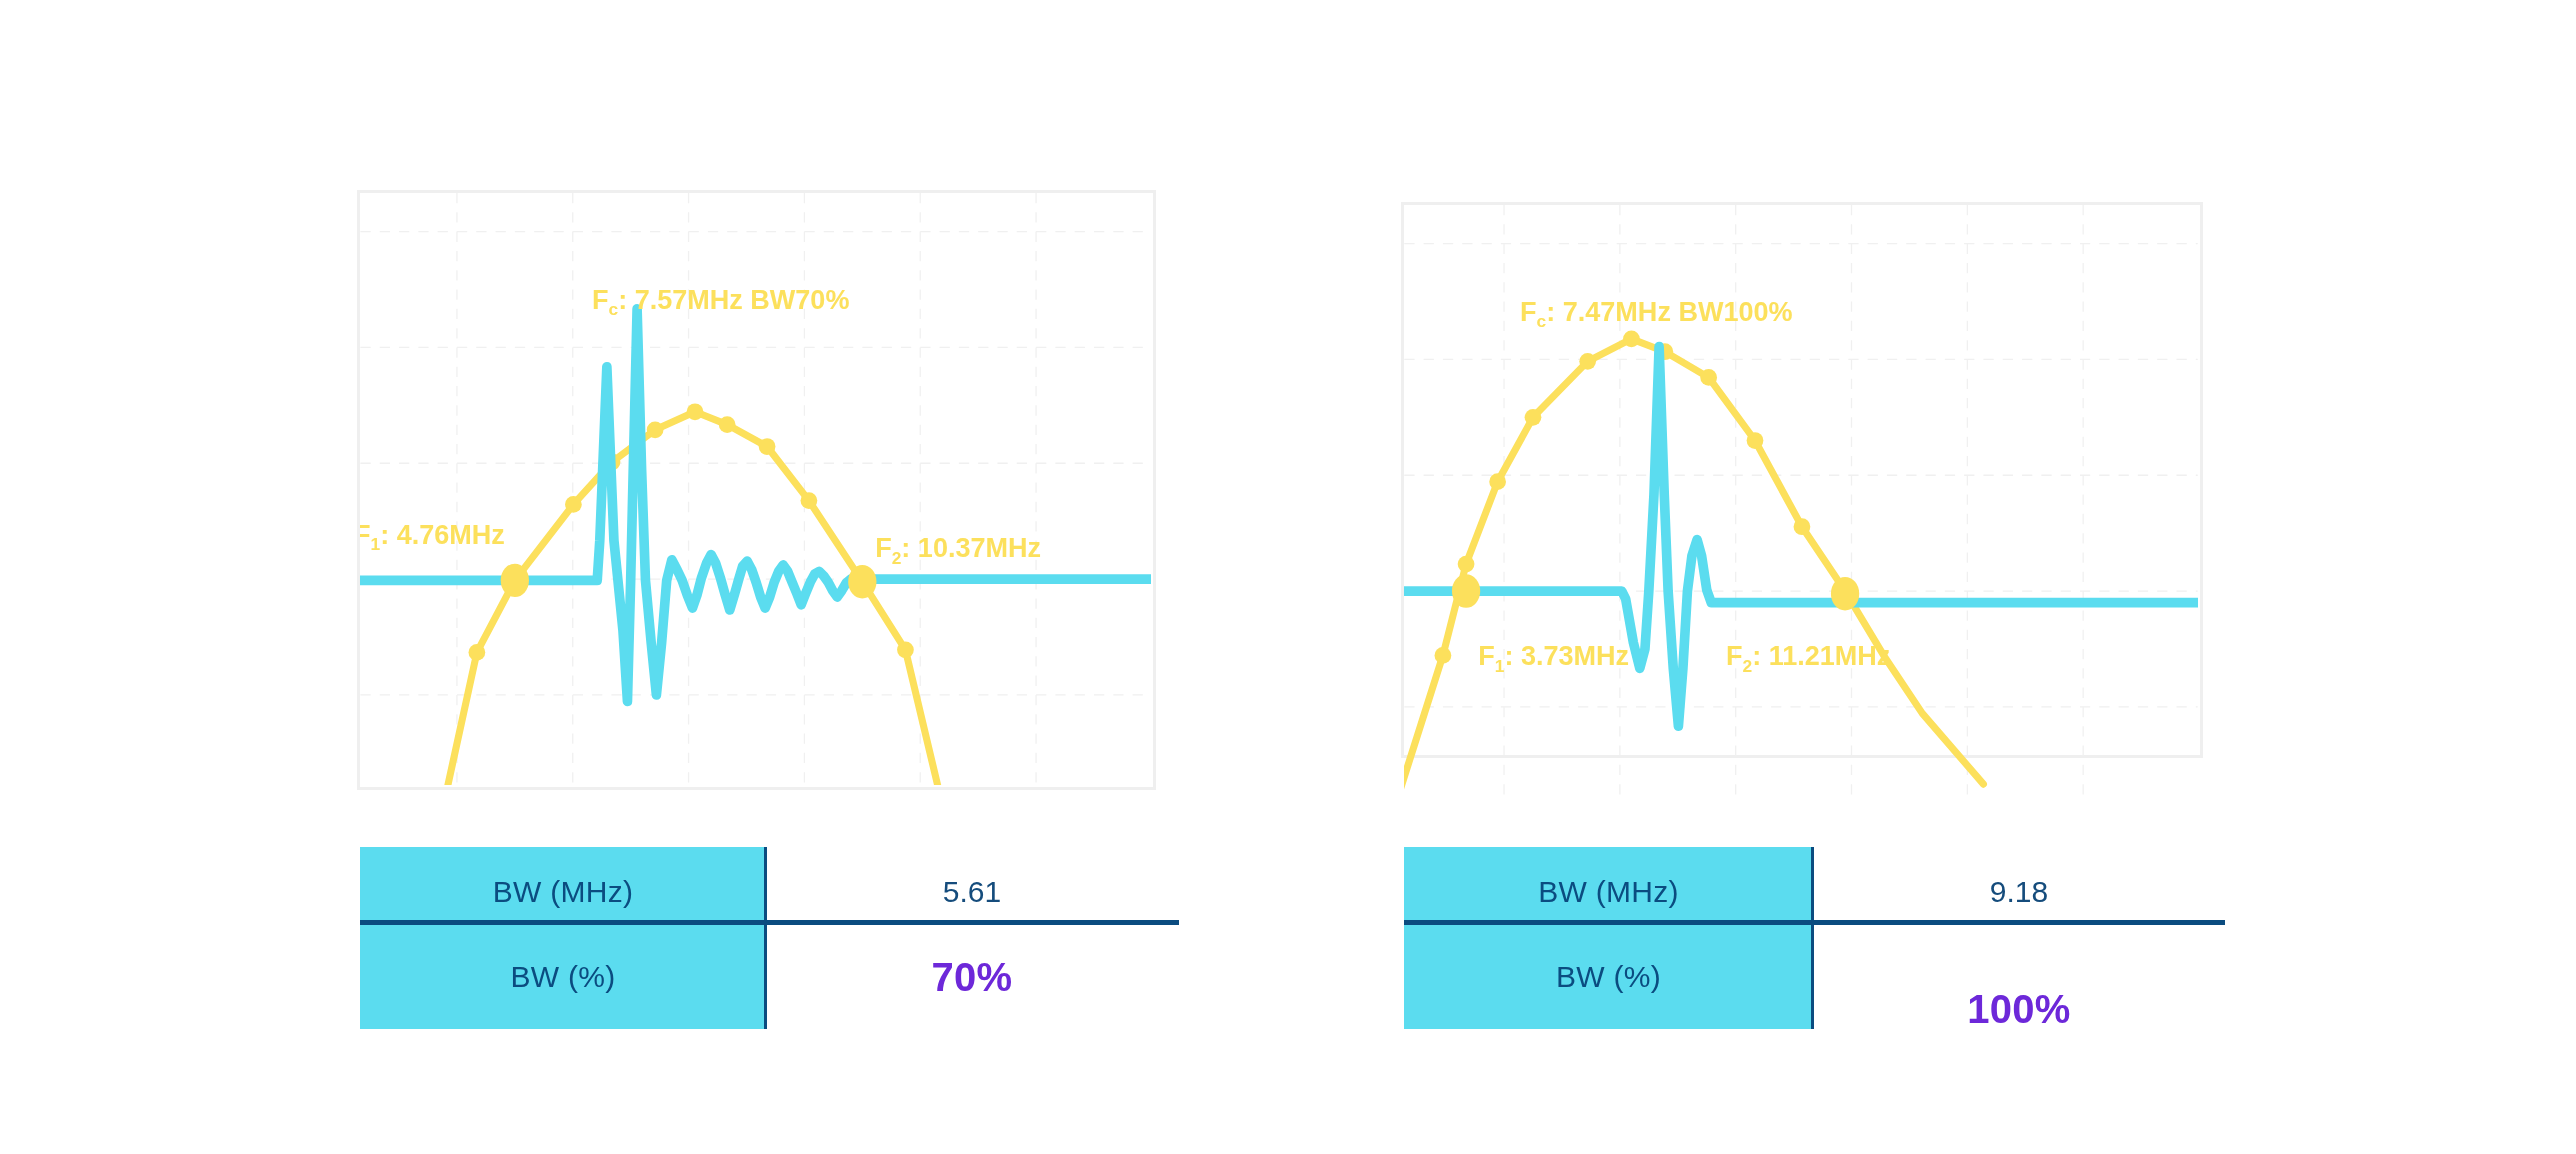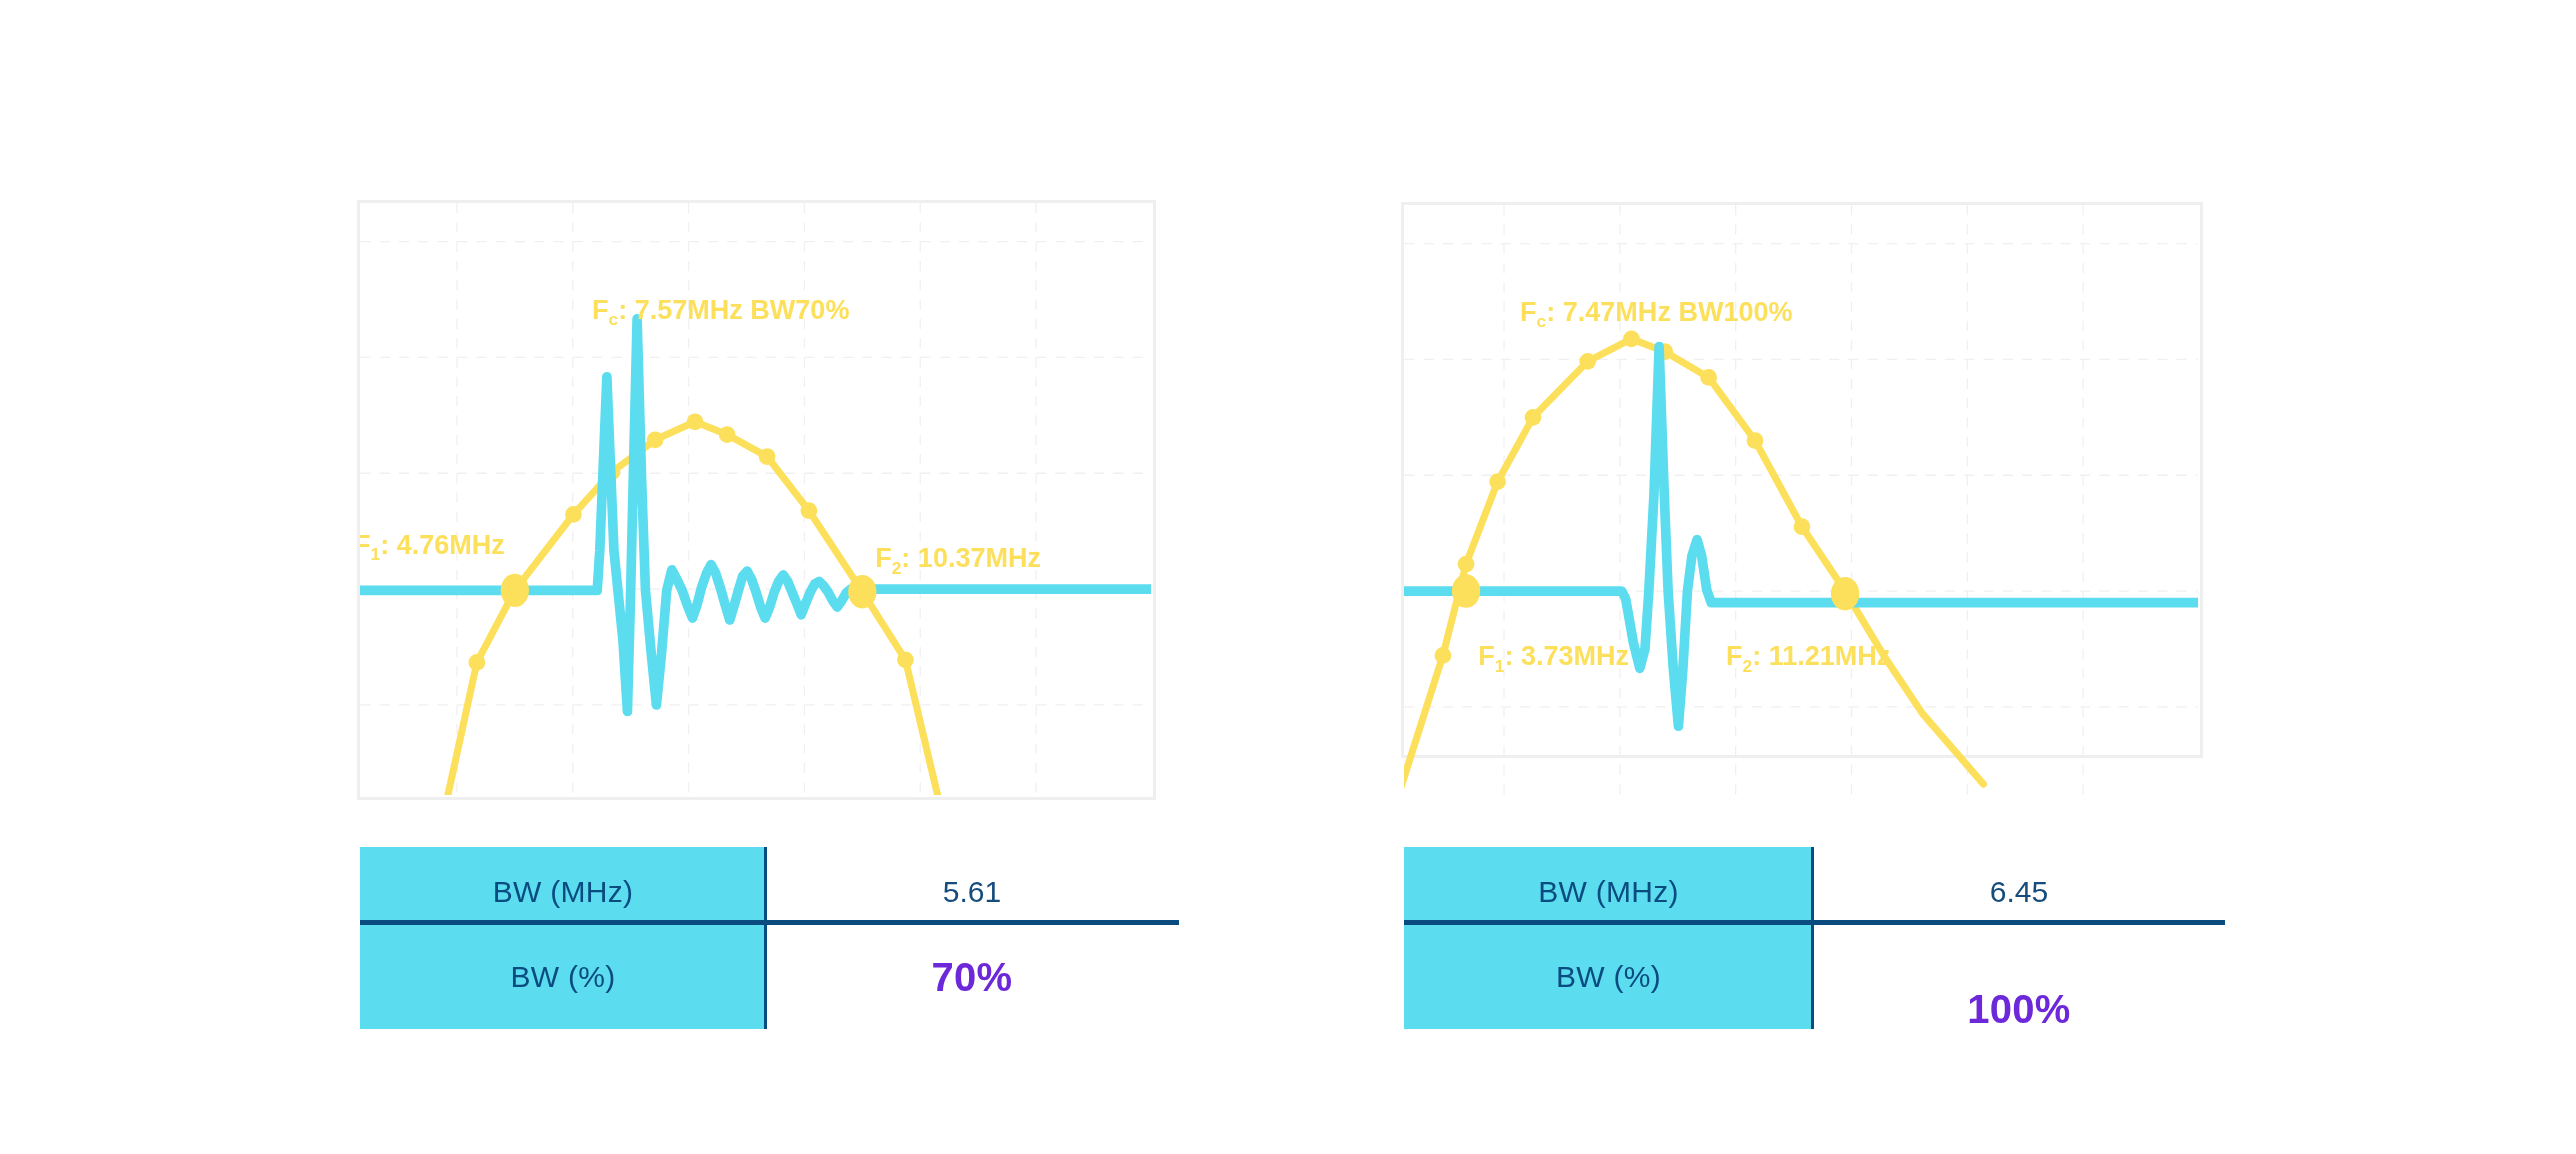--- a/index.html
+++ b/index.html
@@ -20,21 +20,21 @@
   .val-pct{color:#6d28d9;font-size:40px;font-weight:bold;letter-spacing:0.3px;}
   .vline{position:absolute;background:#0B4C80;}
   .hline-top{position:absolute;background:#dff6fb;height:1.3px;}
   .hline-mid{position:absolute;background:#0B4C80;height:4.5px;}
 </style>
 </head>
 <body>
 
 <div class="panel">
 
-  <div class="chart-card" style="left:357px;top:200px;width:799px;height:600px;">
+  <div class="chart-card" style="left:357px;top:190px;width:799px;height:600px;">
     <svg class="chart-svg" width="791" height="592" viewBox="0 0 1228 920">
 
       <g stroke="#f0f0f0" stroke-width="2">
         <line x1="0" y1="60" x2="1228" y2="60" stroke-dasharray="16 14"></line>
         <line x1="0" y1="240" x2="1228" y2="240" stroke-dasharray="16 14"></line>
         <line x1="0" y1="420" x2="1228" y2="420" stroke-dasharray="16 14"></line>
         <line x1="0" y1="600" x2="1228" y2="600" stroke-dasharray="16 14"></line>
         <line x1="0" y1="780" x2="1228" y2="780" stroke-dasharray="16 14"></line>
         <line x1="150" y1="0" x2="150" y2="920" stroke-dasharray="16 14"></line>
         <line x1="330" y1="0" x2="330" y2="920" stroke-dasharray="16 14"></line>
@@ -162,21 +162,21 @@
   </div>
 
   <div class="table" style="left:1404px;top:847px;width:821px;height:182px;">
     <div class="hline-top" style="left:0;top:0;width:803px;"></div>
 
     <div class="trow" style="top:0;height:90px;">
       <div class="cell-head" style="width:409px;height:90px;">
         <span>BW (MHz)</span>
       </div>
       <div class="cell-val" style="width:412px;height:90px;">
-        <span class="val-num">6.45</span>
+        <span class="val-num">9.18</span>
       </div>
     </div>
 
     <div class="hline-mid" style="left:0;top:73px;width:821px;"></div>
 
     <div class="trow" style="top:78px;height:104px;">
       <div class="cell-head" style="width:409px;height:104px;">
         <span>BW (%)</span>
       </div>
       <div class="cell-val" style="width:412px;height:104px;margin-top:32px;">

